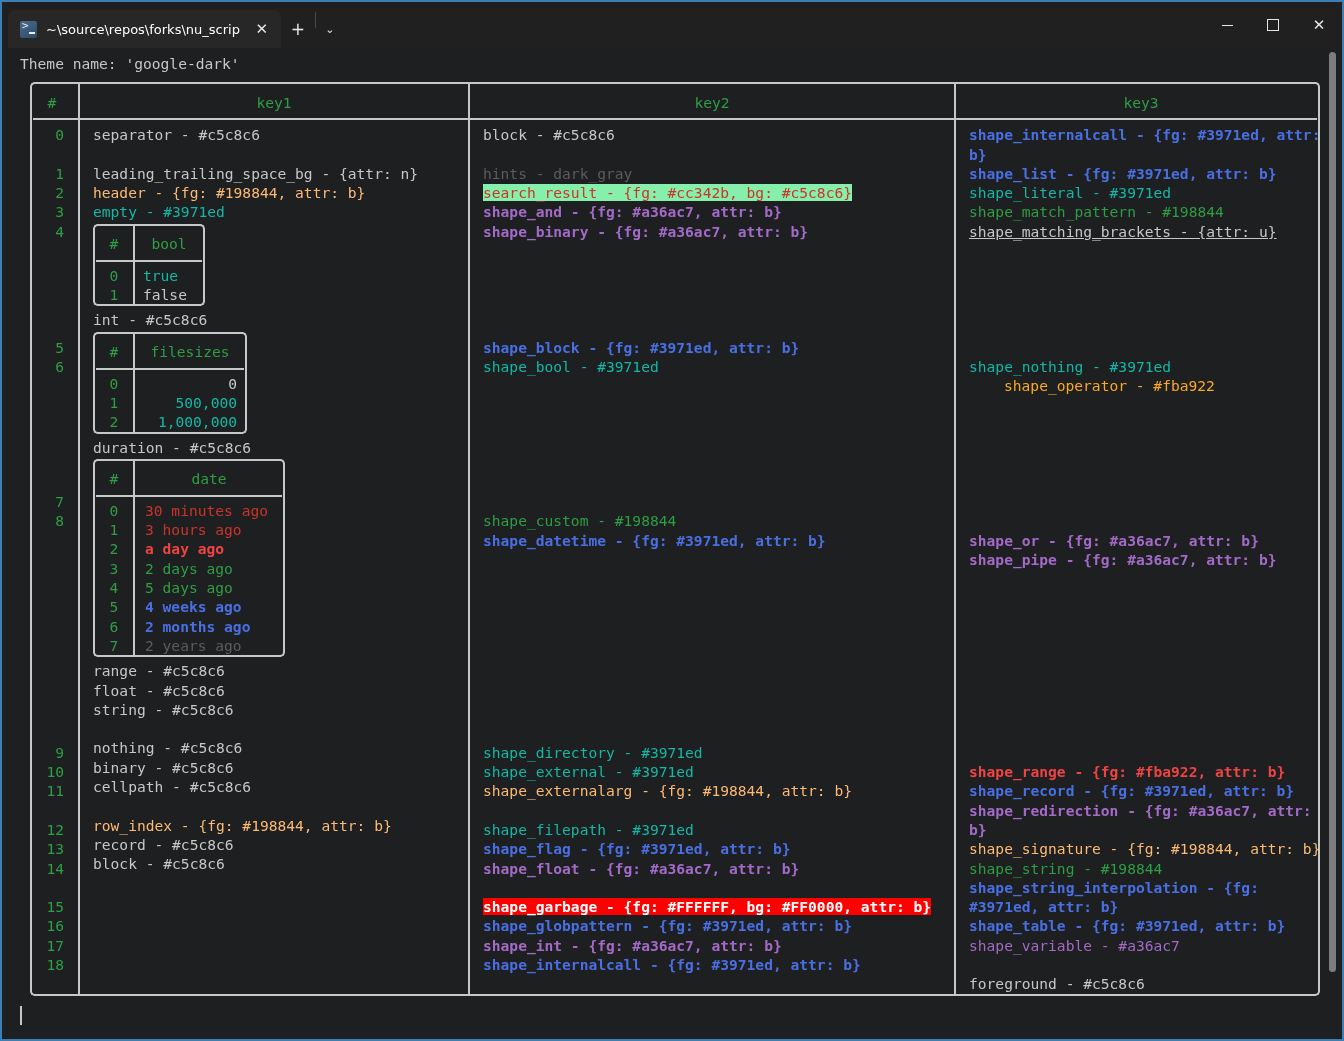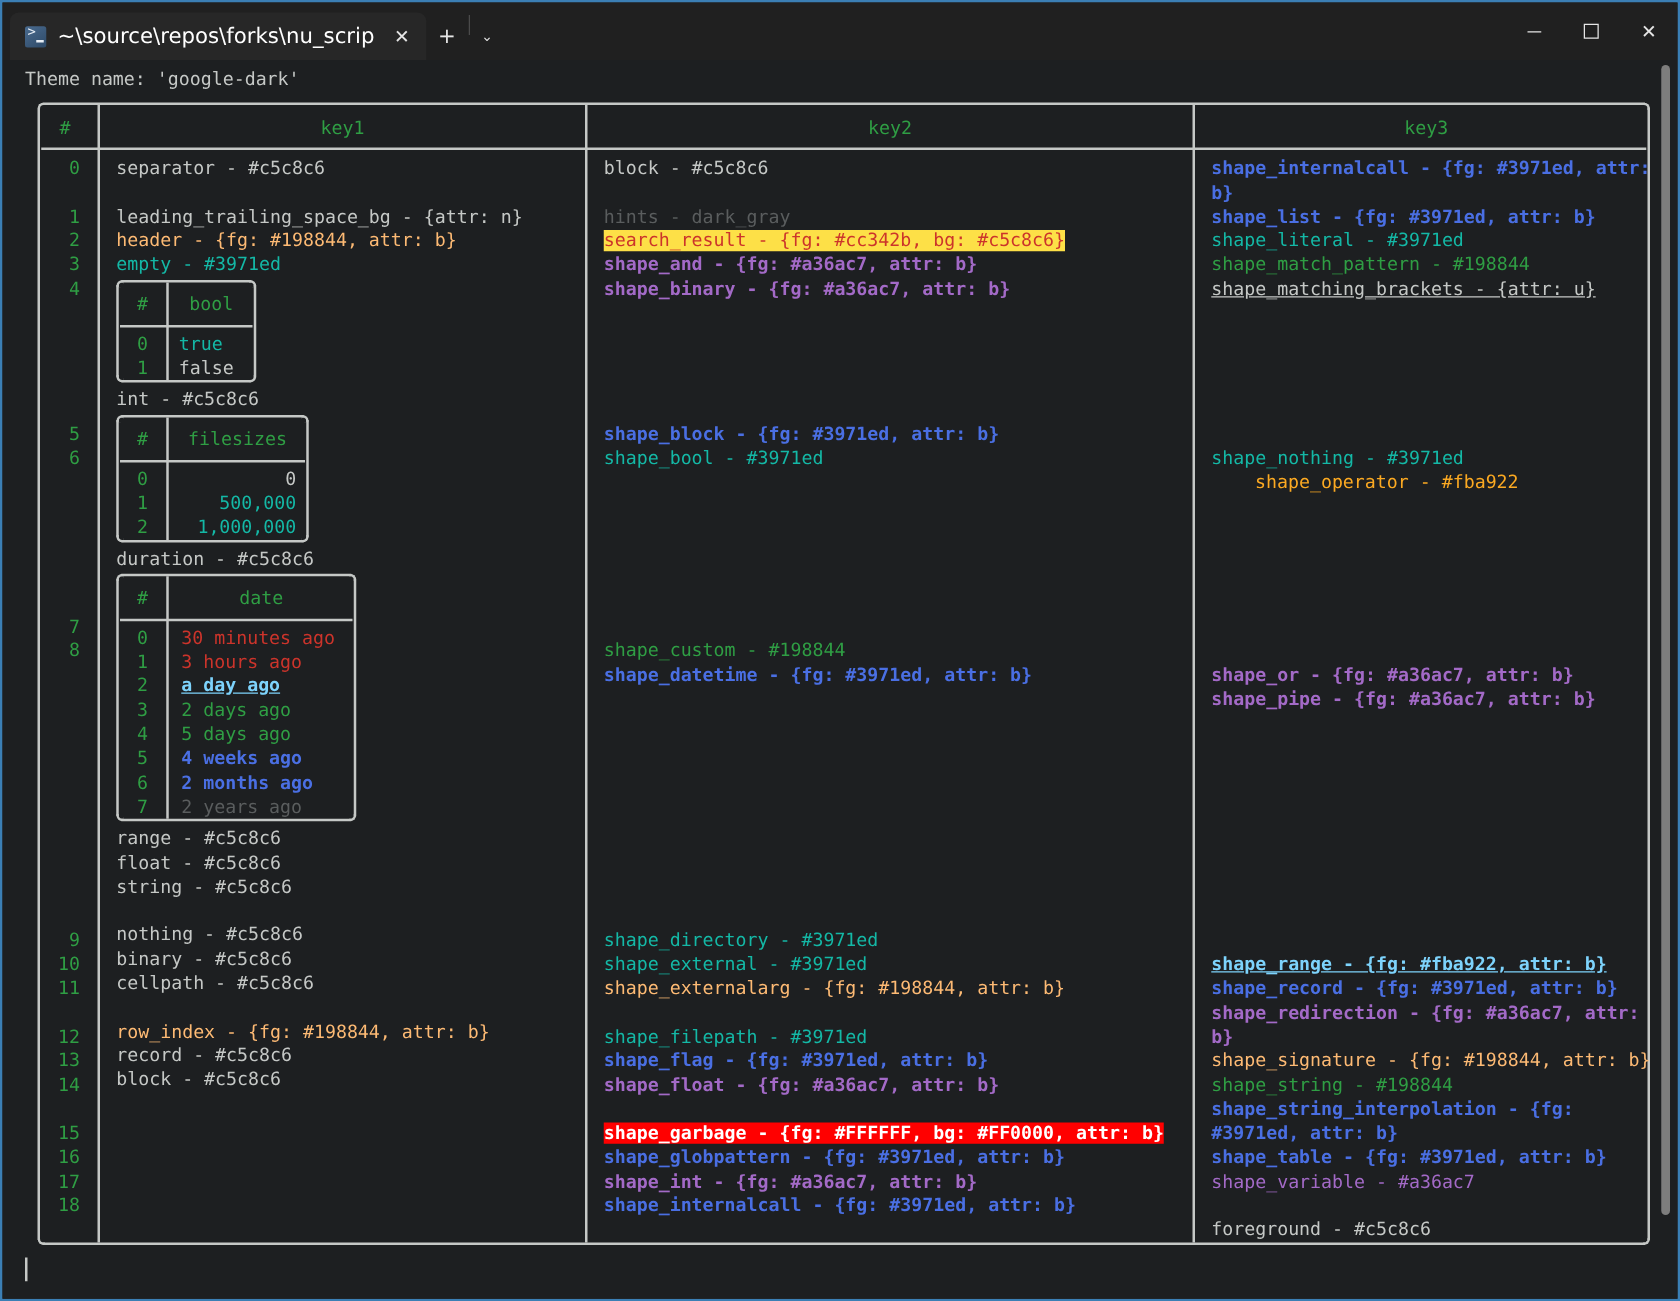--- a/index.html
+++ b/index.html
@@ -39,21 +39,21 @@
   }
   .tab-icon::before {
     content: ">"; position: absolute; left: 2px; top: -2px;
     font-size: 11px; color: #e8eef5; font-family: "DejaVu Sans Mono", monospace;
   }
   .tab-icon::after {
     content: ""; position: absolute; left: 9px; bottom: 4px;
     width: 6px; height: 1.5px; background: #e8eef5;
   }
   .tab-title {
-    color: #ffffff; font-size: 17px;
+    color: #ffffff; font-size: 13px;
     font-family: "DejaVu Sans", "Liberation Sans", sans-serif;
     white-space: nowrap; overflow: hidden;
     flex: 1;
   }
   .tab-close {
     width: 26px; height: 26px; border-radius: 4px;
     display: flex; align-items: center; justify-content: center;
     color: #e6e6e6; font-size: 15px;
     font-family: "DejaVu Sans", sans-serif;
   }
@@ -141,25 +141,25 @@
 
   
   .fg   { color: #c5c8c6; }
   .grn  { color: #2f9e44; }
   .grnb { color: #fdba74; font-weight: normal; }
   .blu  { color: #14b8a6; }
   .blub { color: #4a6fe3; font-weight: bold; }
   .pur  { color: #a36ac7; }
   .purb { color: #a36ac7; font-weight: bold; }
   .org  { color: #fba922; padding-left: 48px; }
-  .orgb { color: #7dd3fc; font-weight: bold; text-decoration: underline; }
+  .orgb { color: #ef4444; font-weight: bold; }
   .red  { color: #cc342b; }
   .gray { color: #5a5d5e; }
   .und  { color: #c5c8c6; text-decoration: underline; }
-  .hl-search { color: #cc342b; background: #fde047; text-align: center; }
+  .hl-search { color: #cc342b; background: #86efac; text-align: center; }
   .hl-garbage { color: #ffffff; background: #ff0000; font-weight: bold; }
 
   
   .ntbl { position: relative; display: inline-block; margin: 2px 0 4px 13px; }
   .nb { position: absolute; background: #c5c8c6; }
   .nb-top    { left: 4px; right: 4px; top: 0; height: 2px; }
   .nb-bottom { left: 4px; right: 4px; bottom: 0; height: 2px; }
   .nb-left   { top: 4px; bottom: 4px; left: 0; width: 2px; }
   .nb-right  { top: 4px; bottom: 4px; right: 0; width: 2px; }
   .ninner { display: flex; padding: 2px; }

